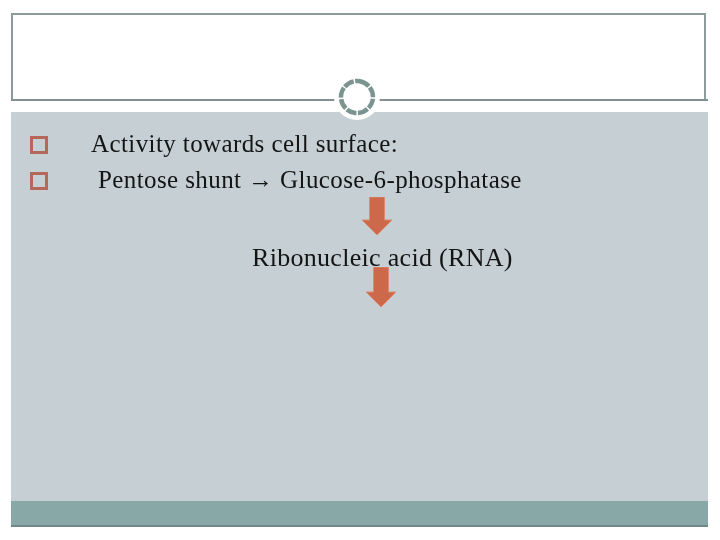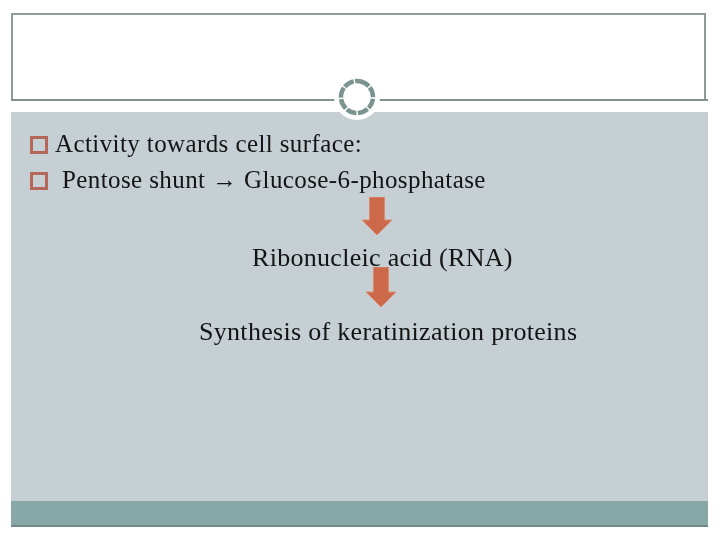--- a/index.html
+++ b/index.html
@@ -70,20 +70,21 @@
     border:3px solid #b5685a;
     margin-top:7px;
     flex:0 0 auto;
     background:transparent;
   }
   .bullet-text{
     font-size:25px;
     letter-spacing:0.4px;
     line-height:1.2;
     white-space:nowrap;
+    margin-left:36px;
   }
   .flow-text{
     position:absolute;
     font-size:26px;
     letter-spacing:0.3px;
     line-height:1.15;
     white-space:nowrap;
     z-index:2;
   }
   .flow-text.rna{left:252px;top:243px;}
@@ -129,17 +130,16 @@
   </div>
 
   <div class="flow-text rna">Ribonucleic acid (RNA)</div>
 
   <div class="down-arrow arrow-2">
     <svg width="30" height="40" viewBox="0 0 30 40">
       <polygon points="7.5,0 22.5,0 22.5,25 30,25 15,40 0,25 7.5,25" fill="#cc694a" stroke="#dd8a70" stroke-width="1"></polygon>
     </svg>
   </div>
 
-  <div class="flow-text synthesis">Synthesis of keratinization proteins</div>
 
   <div class="footer-bar"></div>
 
 </div>
 
 </body></html>

